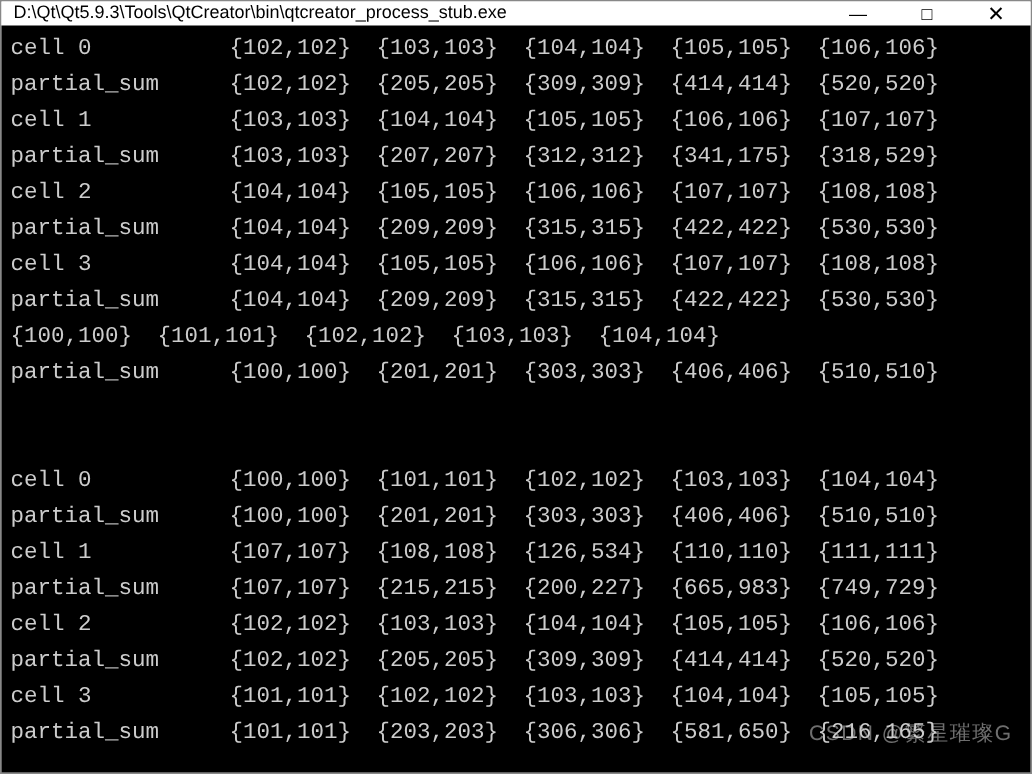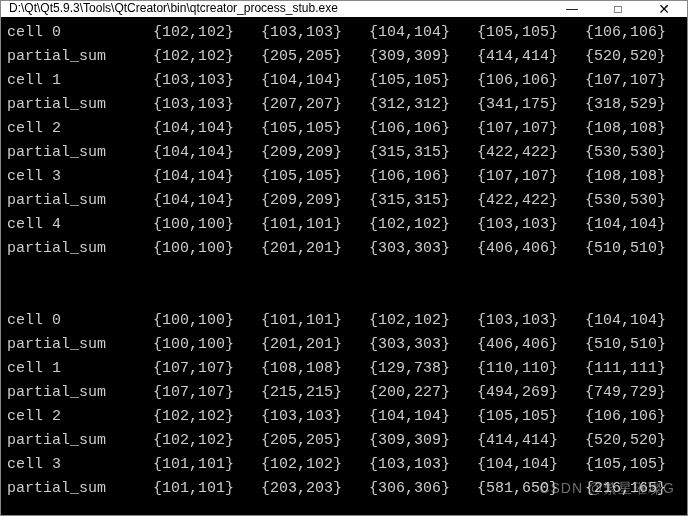--- a/index.html
+++ b/index.html
@@ -52,21 +52,21 @@
       position: relative;
     }
     .row {
       display: flex;
       white-space: nowrap;
     }
     .label {
       width: 146px;
       flex-shrink: 0;
     }
-    .cells { display: flex; gap: 10px; }
+    .cells { display: flex; }
     .cell-val { display: inline-block; min-width: 98px; }
     .blank-row { height: 24px; }
     .watermark {
       position: absolute;
       right: 12px;
       bottom: 16px;
       color: rgba(200,200,200,0.55);
       font-size: 14px;
       font-family: 'SimSun', sans-serif;
       letter-spacing: 1px;
@@ -159,21 +159,20 @@
         <span class="label">partial_sum</span>
         <span class="cells">
           <span class="cell-val">{104,104}</span>
           <span class="cell-val">{209,209}</span>
           <span class="cell-val">{315,315}</span>
           <span class="cell-val">{422,422}</span>
           <span class="cell-val">{530,530}</span>
         </span>
       </div>
       <div class="row">
-        <span class="label">cell  4</span>
         <span class="cells">
           <span class="cell-val">{100,100}</span>
           <span class="cell-val">{101,101}</span>
           <span class="cell-val">{102,102}</span>
           <span class="cell-val">{103,103}</span>
           <span class="cell-val">{104,104}</span>
         </span>
       </div>
       <div class="row">
         <span class="label">partial_sum</span>
@@ -205,32 +204,32 @@
           <span class="cell-val">{303,303}</span>
           <span class="cell-val">{406,406}</span>
           <span class="cell-val">{510,510}</span>
         </span>
       </div>
       <div class="row">
         <span class="label">cell  1</span>
         <span class="cells">
           <span class="cell-val">{107,107}</span>
           <span class="cell-val">{108,108}</span>
-          <span class="cell-val">{129,738}</span>
+          <span class="cell-val">{126,534}</span>
           <span class="cell-val">{110,110}</span>
           <span class="cell-val">{111,111}</span>
         </span>
       </div>
       <div class="row">
         <span class="label">partial_sum</span>
         <span class="cells">
           <span class="cell-val">{107,107}</span>
           <span class="cell-val">{215,215}</span>
           <span class="cell-val">{200,227}</span>
-          <span class="cell-val">{494,269}</span>
+          <span class="cell-val">{665,983}</span>
           <span class="cell-val">{749,729}</span>
         </span>
       </div>
       <div class="row">
         <span class="label">cell  2</span>
         <span class="cells">
           <span class="cell-val">{102,102}</span>
           <span class="cell-val">{103,103}</span>
           <span class="cell-val">{104,104}</span>
           <span class="cell-val">{105,105}</span>

